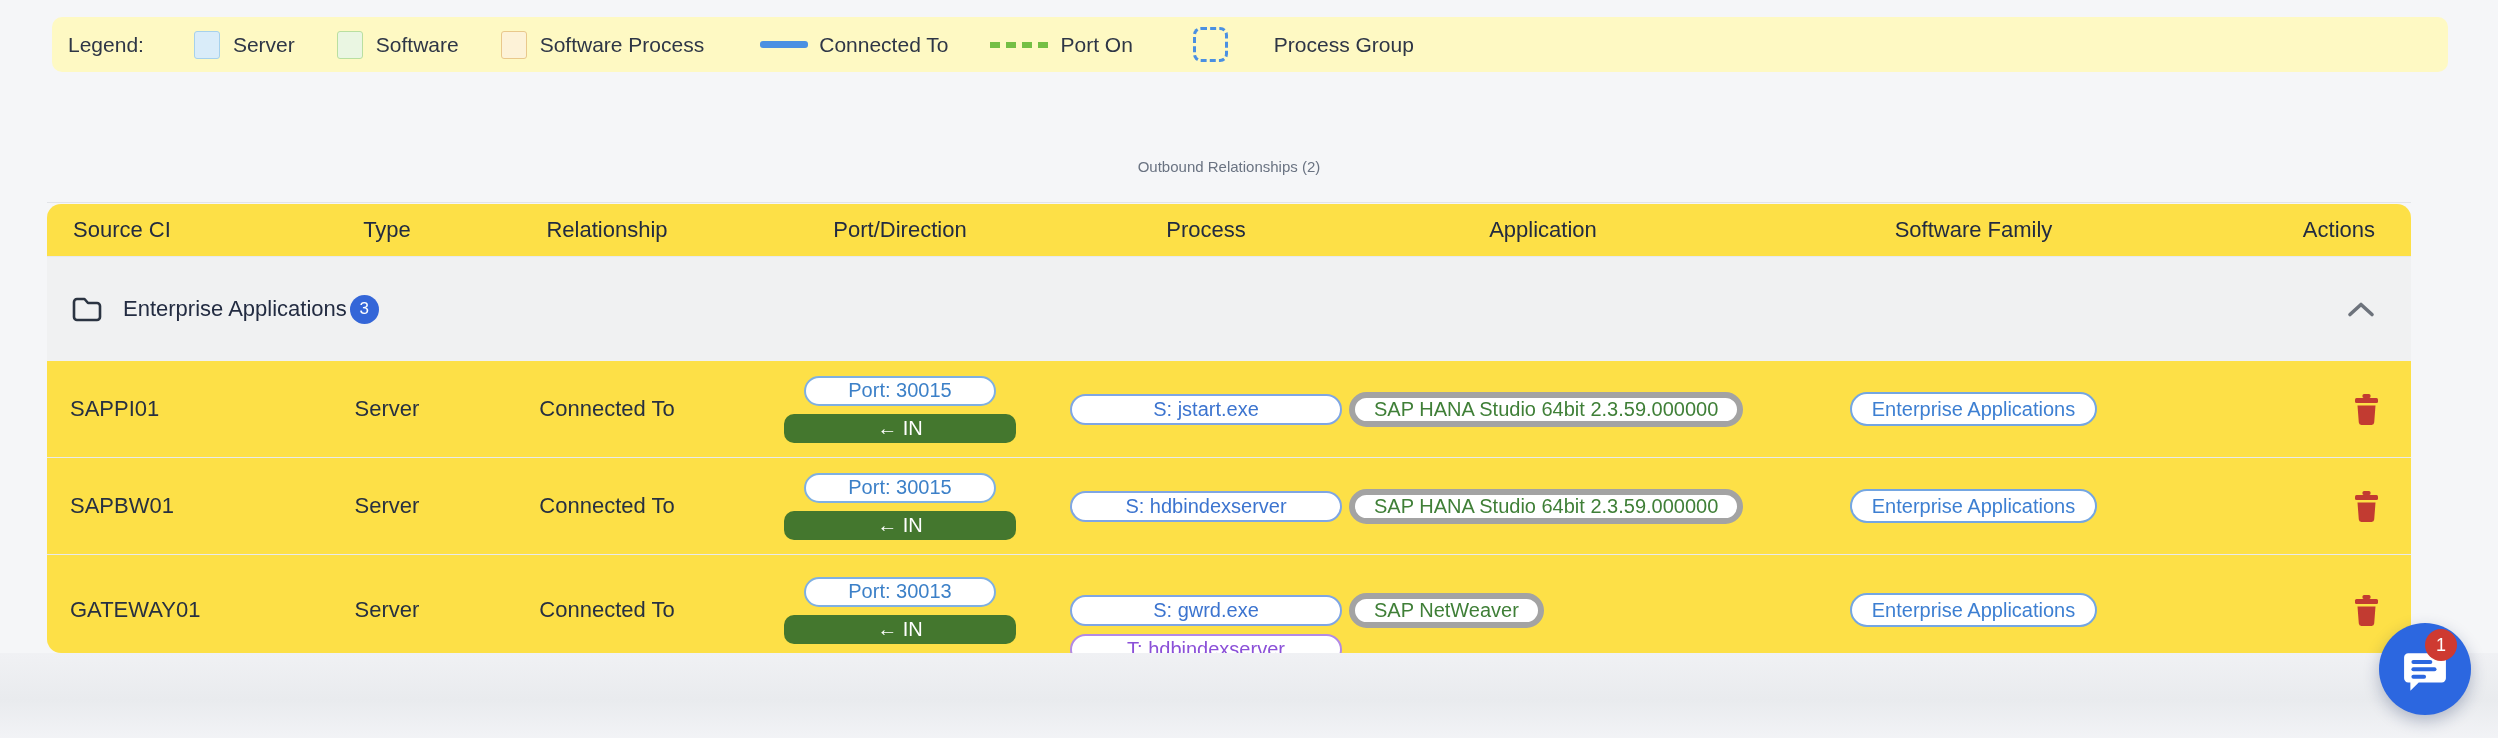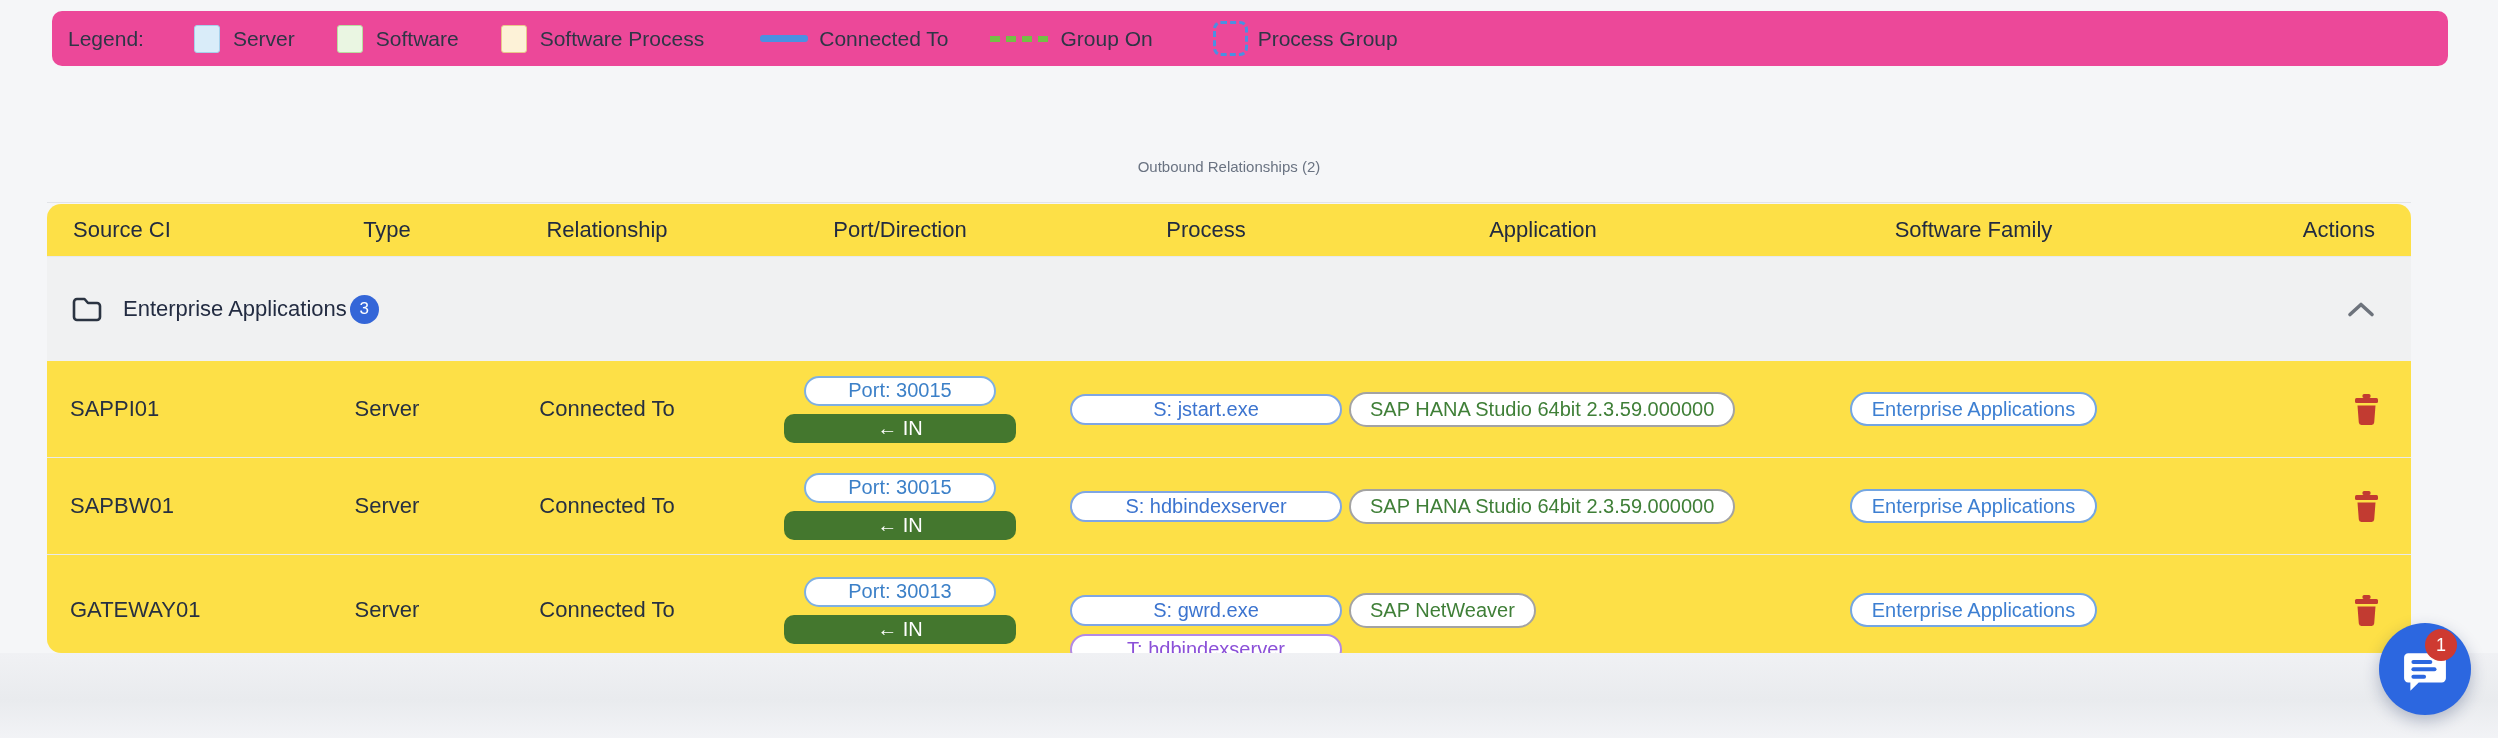--- a/index.html
+++ b/index.html
@@ -13,22 +13,22 @@
 
   
   .bottom-band{
     position:absolute;left:0;top:653px;width:2498px;height:85px;
     background:linear-gradient(180deg,#f0f1f4 0%,#e9ebee 55%,#f2f3f6 100%);
     z-index:0;
   }
 
   
   .legend-bar{
-    position:absolute;left:52px;top:11px;width:2396px;height:55px;
-    background:#ec4899;border-radius:10px;
+    position:absolute;left:52px;top:17px;width:2396px;height:55px;
+    background:#fef9c3;border-radius:10px;
     display:flex;align-items:center;box-sizing:border-box;padding-left:16px;
     z-index:2;
   }
   .legend-label{font-size:21px;color:#2e3646;margin-right:50px;}
   .legend-item{display:flex;align-items:center;margin-right:42px;}
   .legend-item .txt{font-size:21px;color:#2e3646;}
   .swatch{width:24px;height:26px;border-radius:3px;border:1px solid;margin-right:13px;background:#fff;}
   .swatch.server{background:#d9ecf9;border-color:#a6d1ec;}
   .swatch.software{background:#eaf6e2;border-color:#b9dfa0;}
   .swatch.instance{background:#fdf2d7;border-color:#e9c88b;}
@@ -93,21 +93,21 @@
   .stack{display:flex;flex-direction:column;align-items:center;gap:8px;}
   .pill{
     box-sizing:border-box;display:flex;align-items:center;justify-content:center;
     font-size:20px;background:#fff;white-space:nowrap;
   }
   .pill.port{width:192px;height:30px;border:2px solid #7fb0e2;border-radius:16px;color:#3c80c8;}
   .pill.dir{width:232px;height:29px;background:#44772e;color:#ffffff;border-radius:10px;border:none;}
   .pill.proc{width:272px;height:31px;border-radius:16px;border:2px solid;}
   .pill.proc.blue{border-color:#7fa6e4;color:#3c74cf;}
   .pill.proc.purple{border-color:#b28ae6;color:#8b50d8;}
-  .pill.app{height:35px;padding:0 19px;border:2px solid #a3a3a3;color:#3f7f37;border-radius:18px;}
+  .pill.app{height:35px;padding:0 19px;border:6px solid #a3a3a3;color:#3f7f37;border-radius:18px;}
   .pill.ea{height:34px;padding:0 20px;border:2px solid #74a6e2;color:#3d7fd2;border-radius:17px;}
 
   .trash-btn{background:none;border:none;padding:0;cursor:pointer;display:flex;}
 
   
   .fab{
     position:absolute;left:2379px;top:623px;width:92px;height:92px;border-radius:50%;
     background:#2c67e0;border:none;cursor:pointer;z-index:5;
     display:flex;align-items:center;justify-content:center;
     box-shadow:0 6px 16px rgba(20,40,90,.28);
@@ -141,24 +141,24 @@
       <span class="txt">Software Process</span>
     </span>
 
     <span class="legend-item" style="margin-left:14px;">
       <span class="line-solid"></span>
       <span class="txt">Connected To</span>
     </span>
 
     <span class="legend-item">
       <span class="line-dashed"></span>
-      <span class="txt">Group On</span>
-    </span>
-
-    <span class="legend-item" style="margin-left:18px;">
+      <span class="txt">Port On</span>
+    </span>
+
+    <span class="legend-item" style="margin-left:18px;gap:36px;">
       <span class="dashed-box"></span>
       <span class="txt">Process Group</span>
     </span>
   </div>
 
   <div class="tabs">
     <div class="tab">Outbound Relationships (2)</div>
   </div>
 
   <div class="bottom-band"></div>

